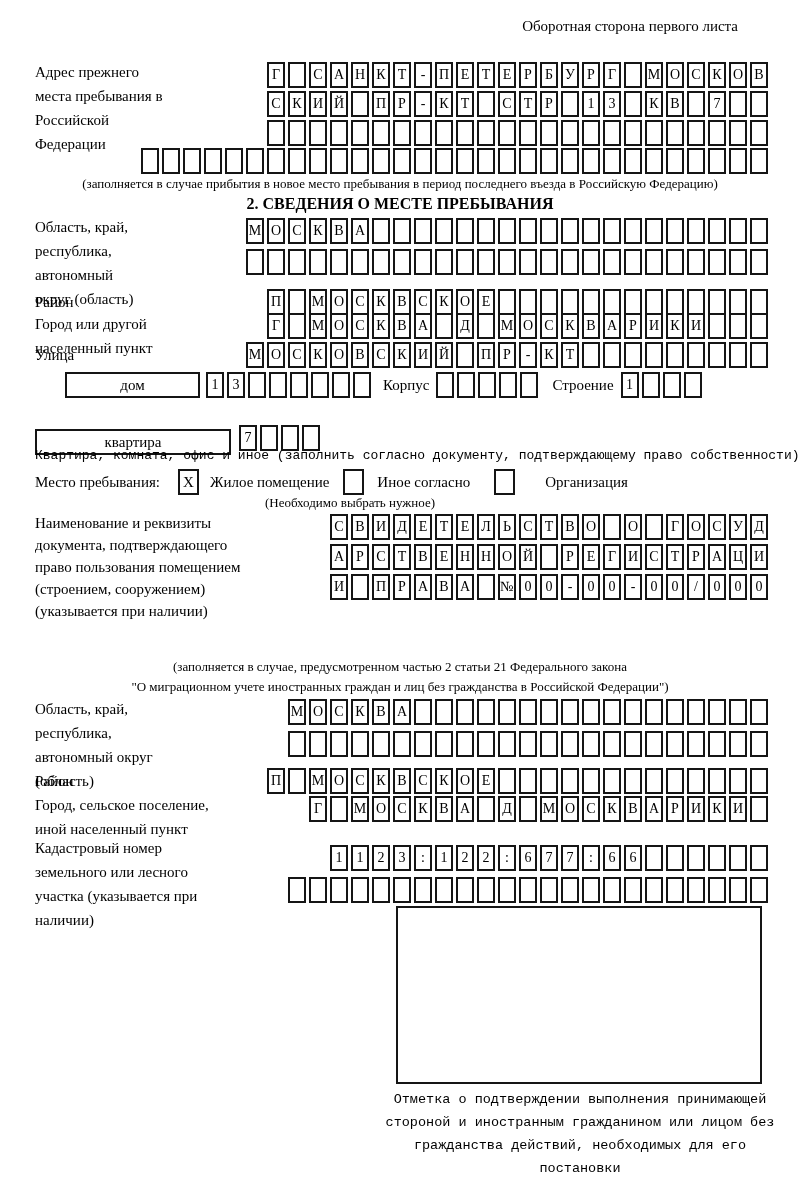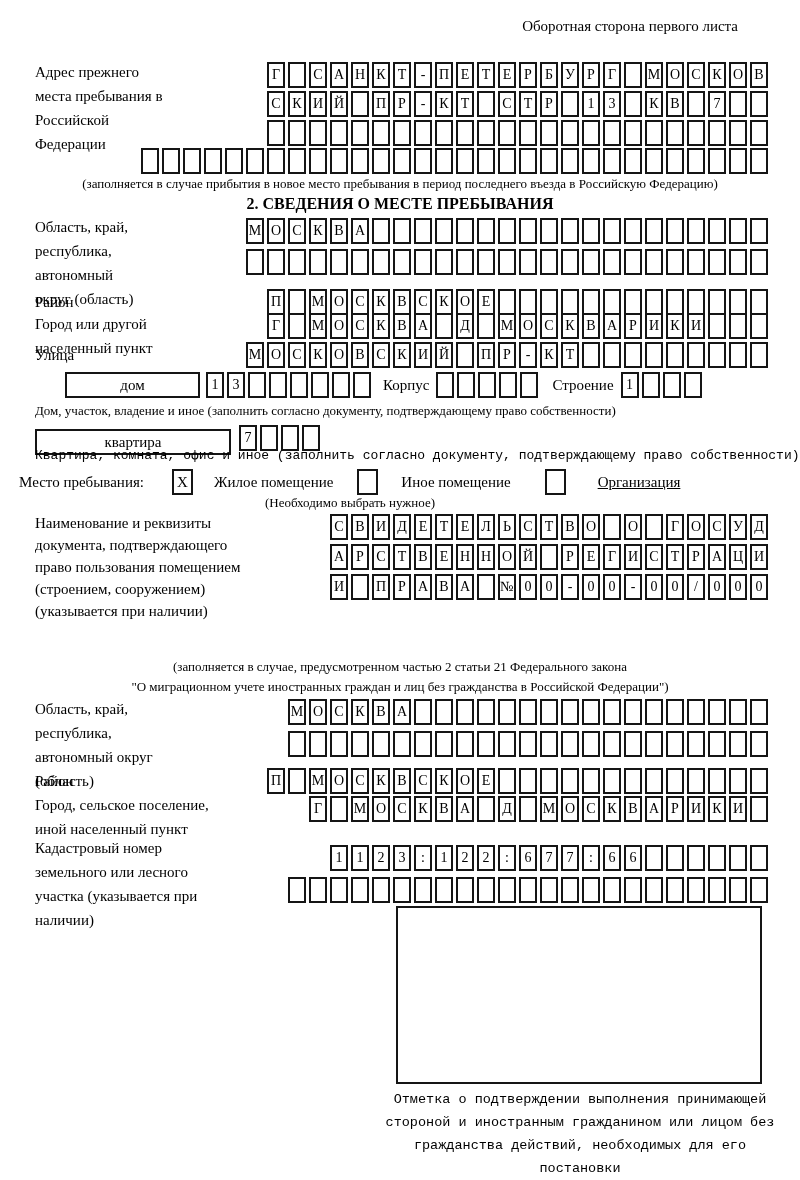--- a/index.html
+++ b/index.html
@@ -310,41 +310,40 @@
         <span class="cell"></span>
       </div>
     <div class="inlinelbl" style="margin-left:14px;">Строение</div>
     <div class="cellgroup" style="margin-left:4px;">
         <span class="cell">1</span>
         <span class="cell"></span>
         <span class="cell"></span>
         <span class="cell"></span>
       </div>
   </div>
-  <div class="note" style="left:35px; top:403px;">Дом, участок, владение и иное (заполнить согласно документу, подтверждающему право собственности)</div>
 
   <div class="composite" style="left:35px; top:421px;">
     <div class="widebox" style="width:196px;margin-top:8px;">квартира</div>
     <div class="cellgroup" style="margin-left:5px;">
         <span class="cell">7</span>
         <span class="cell"></span>
         <span class="cell"></span>
         <span class="cell"></span>
       </div>
   </div>
   <div class="note" style="left:35px; top:448px;font-family:Liberation Mono, monospace;">Квартира, комната, офис и иное (заполнить согласно документу, подтверждающему право собственности)</div>
 
-  <div class="composite" style="left:19px; top:469px;gap:10px;">
+  <div class="composite" style="left:35px; top:469px;">
     <div class="inlinelbl">Место пребывания:</div>
     <div class="chk" style="margin-left:18px;">X</div>
     <div class="inlinelbl" style="margin-left:11px;">Жилое помещение</div>
     <div class="chk" style="margin-left:14px;"></div>
-    <div class="inlinelbl" style="margin-left:13px;">Иное помещение</div>
+    <div class="inlinelbl" style="margin-left:13px;">Иное согласно</div>
     <div class="chk" style="margin-left:24px;"></div>
-    <div class="inlinelbl" style="margin-left:22px;text-decoration:underline;">Организация</div>
+    <div class="inlinelbl" style="margin-left:30px;">Организация</div>
   </div>
   <div class="note" style="left:190px; top:495px; width:320px; text-align:center;">(Необходимо выбрать нужное)</div>
 
   <div class="lbl" style="left:35px; top:512px; width:206px; line-height:22px;">Наименование и реквизиты документа, подтверждающего право пользования помещением (строением, сооружением) (указывается при наличии)</div>
   <div class="boxrow" style="top:514px;">
       <span class="cell">С</span>
       <span class="cell">В</span>
       <span class="cell">И</span>
       <span class="cell">Д</span>
       <span class="cell">Е</span>

